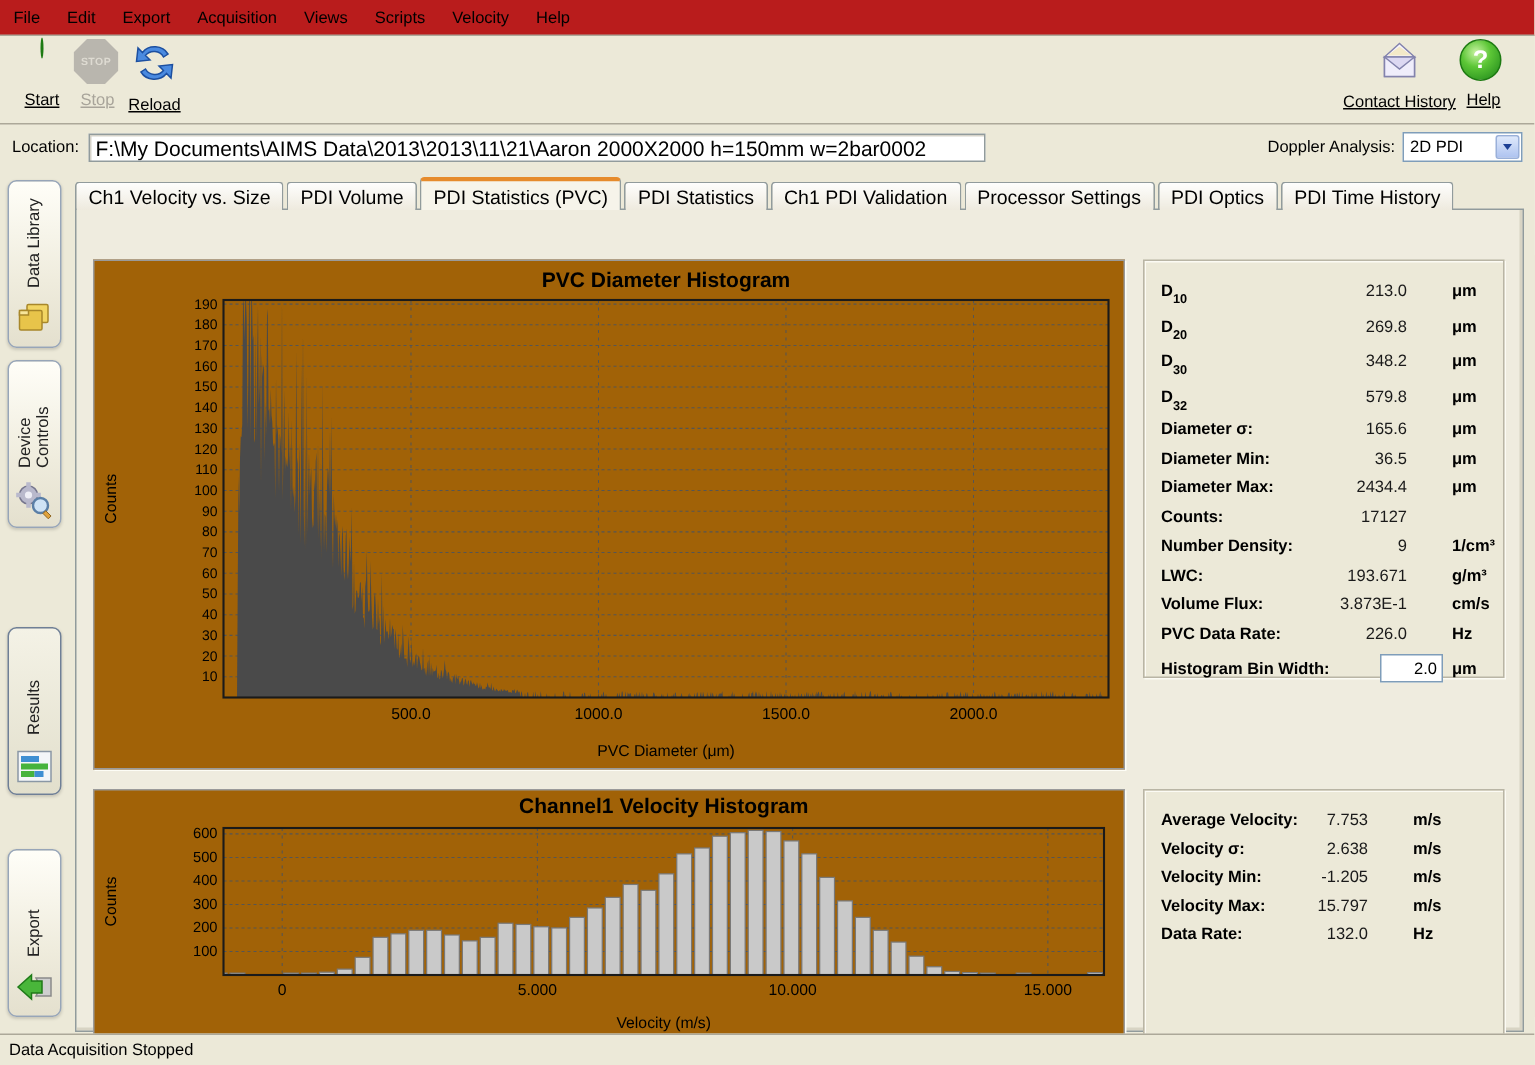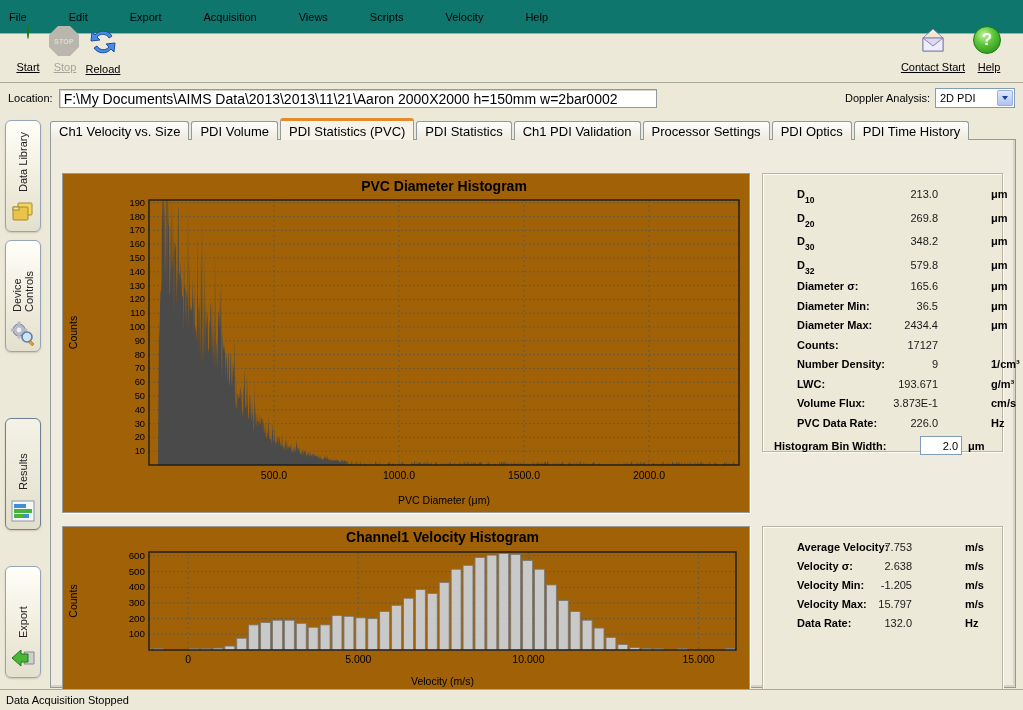--- a/index.html
+++ b/index.html
@@ -1,20 +1,20 @@
 <!DOCTYPE html>
 <html><head>
 <meta charset="utf-8">
 <style>
   * { margin:0; padding:0; box-sizing:border-box; }
   html,body { width:1023px; height:710px; overflow:hidden; }
   body { font-family:"Liberation Sans", sans-serif; font-size:11px; background:#ece9d8; color:#000; position:relative; }
 
   
-  #menubar { position:absolute; left:0; top:0; width:1023px; height:34px; background:#0f766e; border-bottom:1px solid #aca899; display:flex; align-items:center;gap:24px; }
+  #menubar { position:absolute; left:0; top:0; width:1023px; height:24px; background:#b91c1c; border-bottom:1px solid #aca899; display:flex; align-items:center; }
   .menu-item { padding:2px 9px; cursor:default; }
 
   
   #toolbar { position:absolute; left:0; top:21px; width:1023px; height:62px; border-bottom:1px solid #aca899; }
   .tool-btn { position:absolute; top:3px; width:54px; text-align:center; cursor:default; }
   .tool-btn .tico { display:inline-block; width:32px; height:32px; margin-top:2px; }
   .tool-btn .tlabel { display:block; margin-top:3px; font-size:11px; color:#000;text-decoration:underline; }
   .tool-btn.disabled .tlabel { color:#a8a49a; }
   .start-circle { width:30px; height:30px; border-radius:50%; border:1px solid #1d7a12; background:radial-gradient(circle at 10px 8px, #d2f7ae 0%, #7bd94a 35%, #2f9e1f 80%, #20751a 100%); }
   .stop-oct { width:30px; height:30px; background:#b9b6ae; clip-path:polygon(30% 0,70% 0,100% 30%,100% 70%,70% 100%,30% 100%,0 70%,0 30%); display:flex; align-items:center; justify-content:center; color:#dedbd2; font-weight:bold; font-size:7px; letter-spacing:.3px; }
@@ -46,21 +46,21 @@
 
   
   .chart-panel { position:absolute; background:#a16207; border:1px solid #9a9a9a; box-shadow:1px 1px 0 #fdfdf6; }
   #chart1 { left:11px; top:33px; width:688px; height:340px; }
   #chart2 { left:11px; top:386px; width:688px; height:172px; }
 
   
   .stats-panel { position:absolute; background:#ece9d8; border:1px solid #b9b5a5; box-shadow:inset 1px 1px 0 #fcfbf4, 1px 1px 0 #fcfbf4; }
   #stats1 { left:711px; top:33px; width:241px; height:279px; padding:9px 8px 0 11px; }
   #stats2 { left:711px; top:386px; width:241px; height:172px; padding:11px 8px 0 11px; }
-  .stat-row { position:relative; height:19.5px; line-height:19.5px;margin-left:23px; }
+  .stat-row { position:relative; height:19.5px; line-height:19.5px; }
   #stats2 .stat-row { height:19px; line-height:19px; }
   .sl { font-weight:bold; }
   .sl sub { font-size:8.5px; font-weight:bold; position:relative; top:2px; }
   .sv { position:absolute; right:56px; font-weight:normal; color:#1a1a1a; }
   #stats2 .sv { right:82px; }
   .su { position:absolute; left:194px; font-weight:bold; }
   #stats2 .su { left:168px; }
   .binw-row { position:relative; height:24px; line-height:24px; margin-top:1px; }
   #binw-input { position:absolute; left:146px; top:2px; width:42px; height:19px; border:1px solid #7f9db9; background:#fff; text-align:right; font-family:"Liberation Sans",sans-serif; font-size:11px; padding-right:3px; }
   .binw-unit { position:absolute; left:194px; font-weight:bold; }
@@ -103,21 +103,21 @@
 
   <div class="tool-btn" style="left:895px; width:76px;">
     <span class="tico">
       <svg width="32" height="30" viewBox="0 0 32 30">
         <polygon points="6,12 16,3 26,12" fill="#f7f5ff" stroke="#8383ad" stroke-width="1"></polygon>
         <rect x="6" y="12" width="20" height="13" fill="#dcd8f2" stroke="#8383ad" stroke-width="1"></rect>
         <polygon points="6,12 16,20 26,12 26,25 6,25" fill="#efedfb" stroke="#8383ad" stroke-width="1"></polygon>
         <polygon points="8,11 16,5 24,11" fill="#f3e9c8"></polygon>
       </svg>
     </span>
-    <span class="tlabel">Contact Start</span>
+    <span class="tlabel">Contact History</span>
   </div>
   <div class="tool-btn" style="left:966px; width:46px;">
     <span class="tico"><span class="help-circle">?</span></span>
     <span class="tlabel">Help</span>
   </div>
 </div>
 
 <div id="locrow">
   <span id="loc-label">Location:</span>
   <div id="loc-field">F:\My Documents\AIMS Data\2013\2013\11\21\Aaron 2000X2000  h=150mm w=2bar0002</div>

